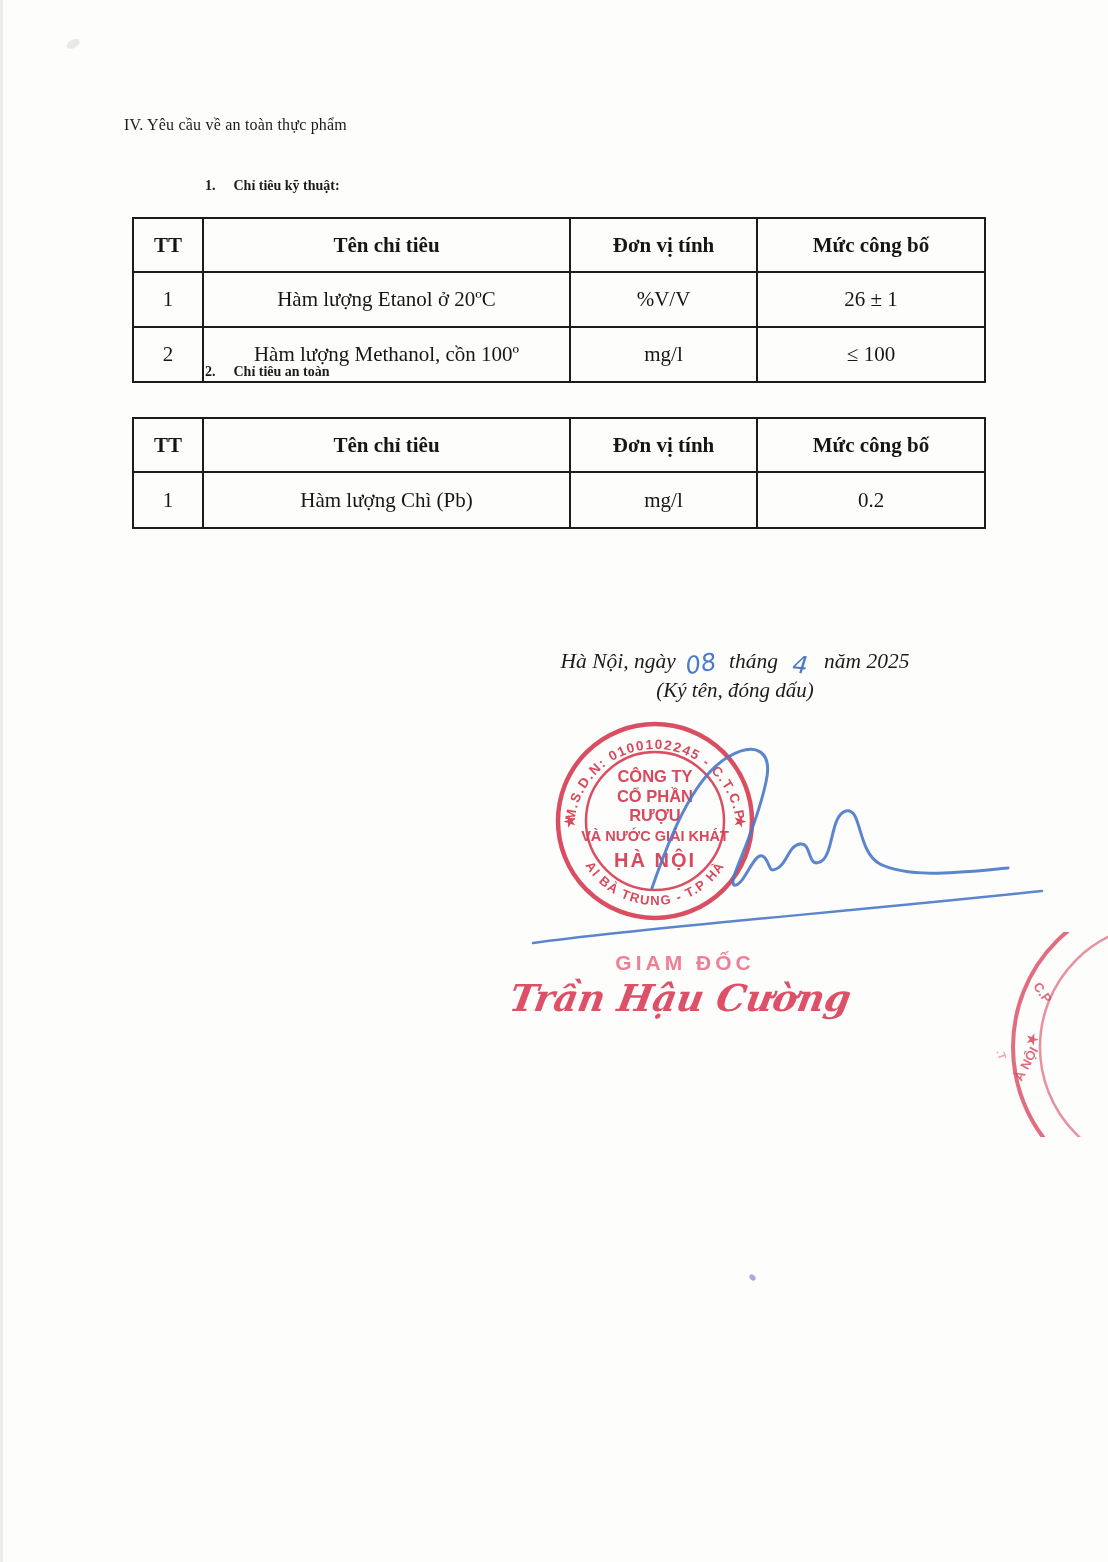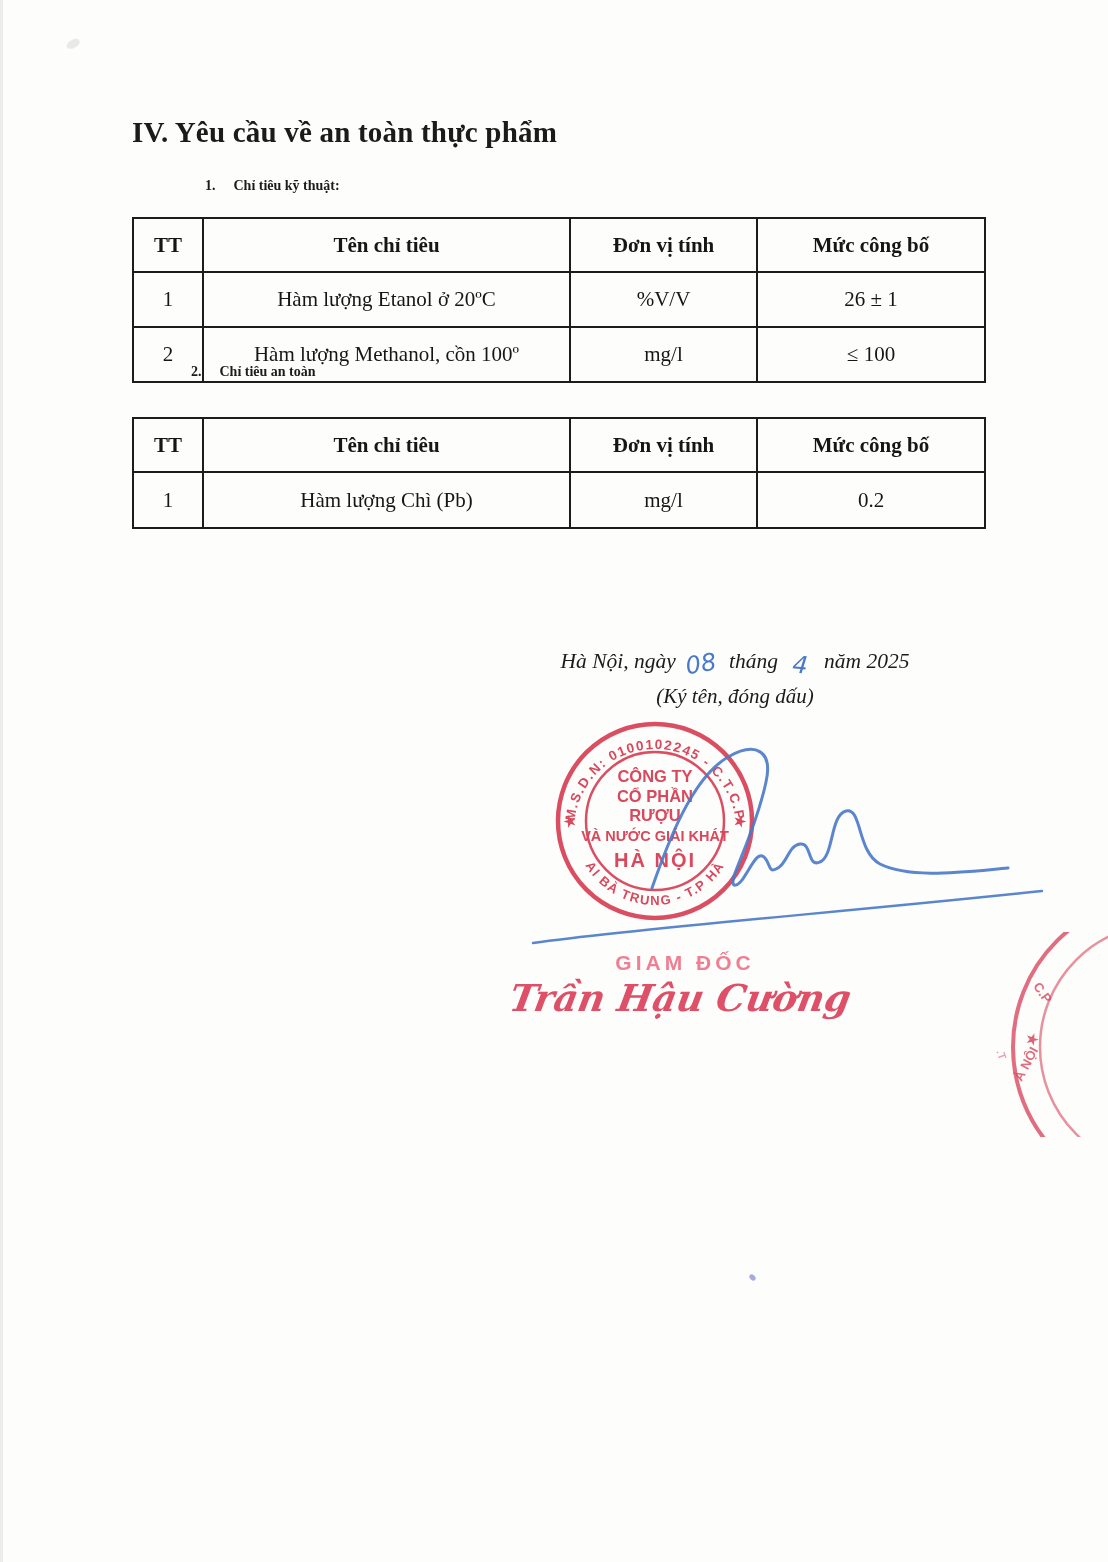--- a/index.html
+++ b/index.html
@@ -6,24 +6,24 @@
   .page{
     position:relative;width:1108px;height:1562px;background:#fdfdfc;
     overflow:hidden;font-family:"Liberation Serif", serif;color:#1b1b1b;
   }
   .scan-edge{position:absolute;left:0;top:0;width:3px;height:100%;background:#ececea;}
   .speck-gray{position:absolute;left:66px;top:40px;width:14px;height:8px;
     background:#d9d9d6;border-radius:60% 40% 50% 50%;opacity:.55;transform:rotate(-25deg);}
   .speck-blue{position:absolute;left:749px;top:1275px;width:7px;height:5px;
     background:#8a8fd0;border-radius:50%;opacity:.75;transform:rotate(40deg);}
 
-  .h-main{position:absolute;left:132px;top:116px;font-size:29px;font-weight:bold;letter-spacing:.2px;}
+  .h-main{position:absolute;left:124px;top:116px;font-size:16px;font-weight:normal;letter-spacing:.2px;}
   .h-sec{position:absolute;font-size:14px;font-weight:bold;}
   .h-sec1{left:205px;top:178px;}
-  .h-sec2{left:191px;top:364px;}
+  .h-sec2{left:205px;top:364px;}
   .h-sec .num{margin-right:18px;}
 
   table.doc-table{position:absolute;left:132px;border-collapse:collapse;table-layout:fixed;
     font-family:"Liberation Serif",serif;font-size:21px;color:#161616;}
   .t1{top:217px;}
   .t2{top:417px;}
   table.doc-table th,table.doc-table td{border:2px solid #1c1c1c;text-align:center;padding:4px 4px;}
   table.doc-table th{font-size:21px;font-weight:bold;height:44px;}
   .t1 td{height:45px;}
   .t2 td{height:46px;}
@@ -34,21 +34,21 @@
   .commitment{position:absolute;left:132px;top:524px;width:858px;font-size:21.5px;
     line-height:29px;text-align:justify;text-indent:70px;margin:0;}
 
   .sig-block{position:absolute;left:520px;top:646px;width:430px;text-align:center;}
   .date-line{font-style:italic;font-size:21.5px;white-space:nowrap;}
   .hand{display:inline-block;font-family:"DejaVu Sans",sans-serif;font-style:italic;
     color:#4a79c8;font-size:24px;font-weight:400;position:relative;}
   .hand-day{transform:rotate(-9deg) translateY(4px);margin:0 8px 0 4px;}
   .hand-month{transform:rotate(6deg) translateY(5px);margin:0 10px;}
   .rep-line{font-size:22.5px;font-weight:bold;margin-top:3px;letter-spacing:.2px;}
-  .note-line{font-style:italic;font-size:21px;margin-top:10px;}
+  .note-line{font-style:italic;font-size:21px;margin-top:4px;}
 
   .stamp-wrap{position:absolute;left:545px;top:718px;width:220px;height:210px;}
   .sig-overlay{position:absolute;left:0;top:0;width:1108px;height:1562px;pointer-events:none;}
 
   .director-line{position:absolute;left:520px;top:951px;width:330px;text-align:center;
     font-family:"Liberation Sans",sans-serif;font-weight:bold;font-size:21px;
     letter-spacing:4px;color:#ee8095;}
   .signer-name{position:absolute;left:505px;top:976px;width:350px;text-align:center;
     font-family:"DejaVu Serif",serif;font-style:italic;font-weight:bold;font-size:37px;
     color:#de4f68;}

